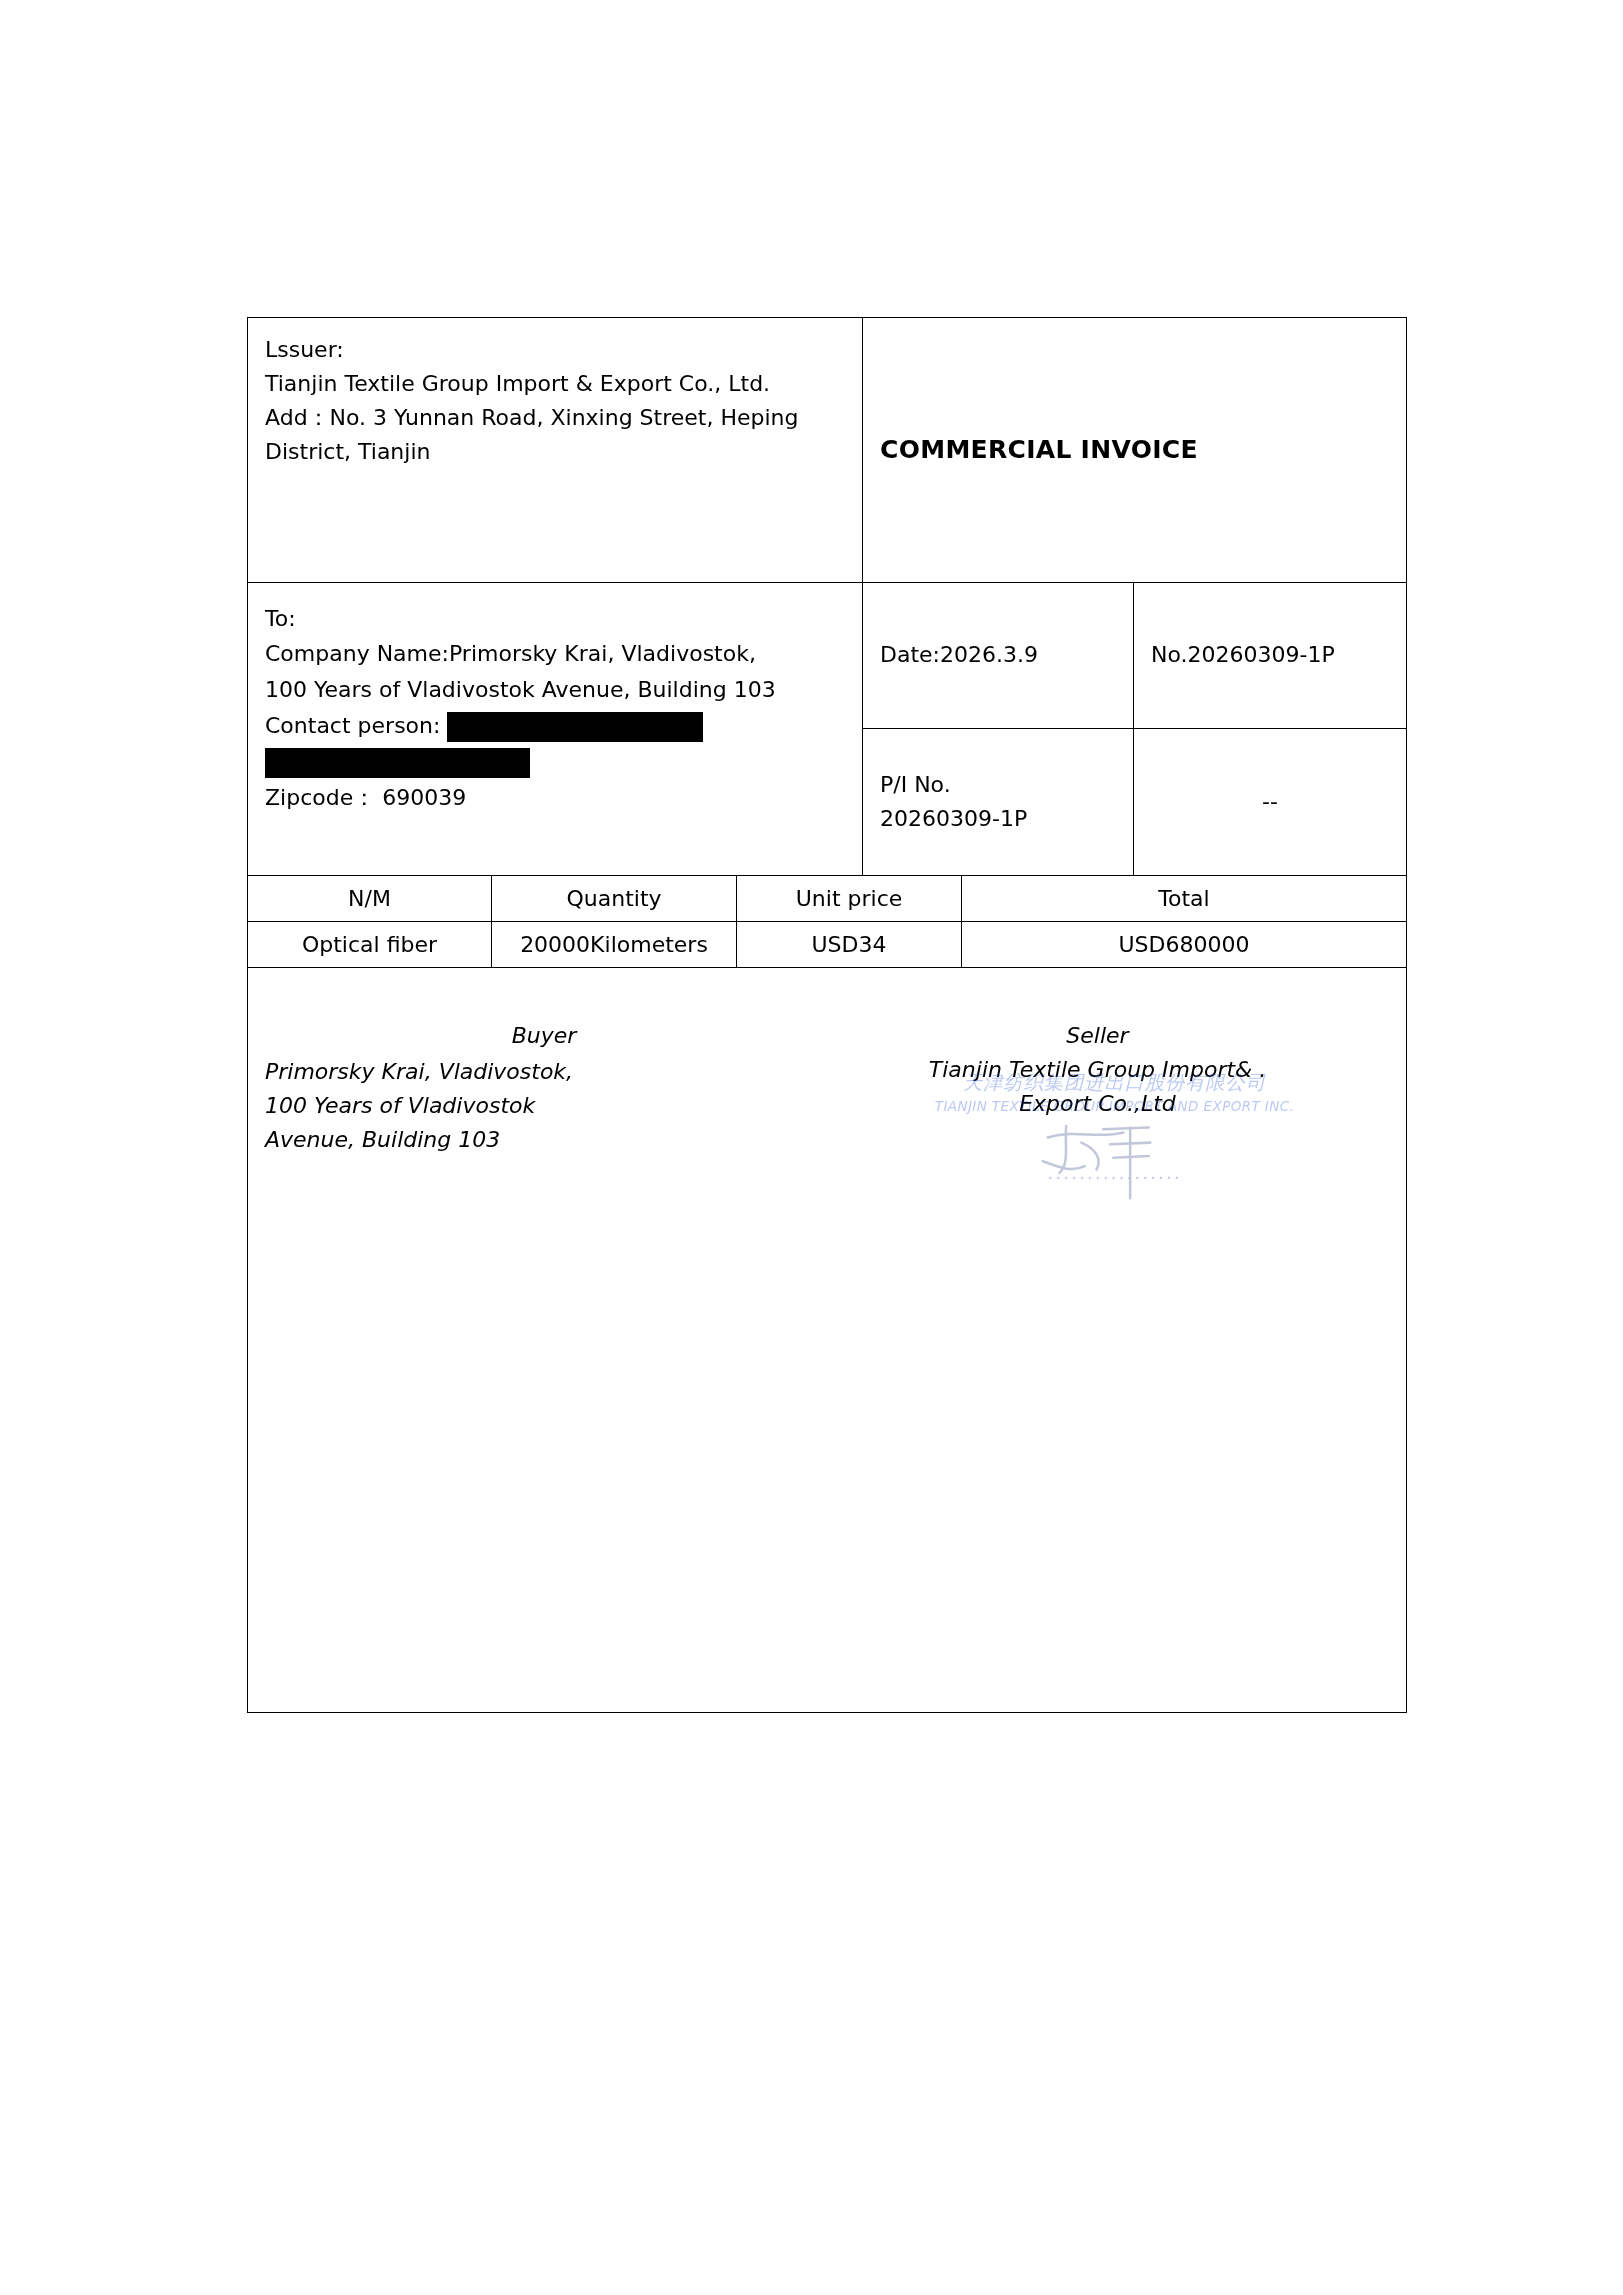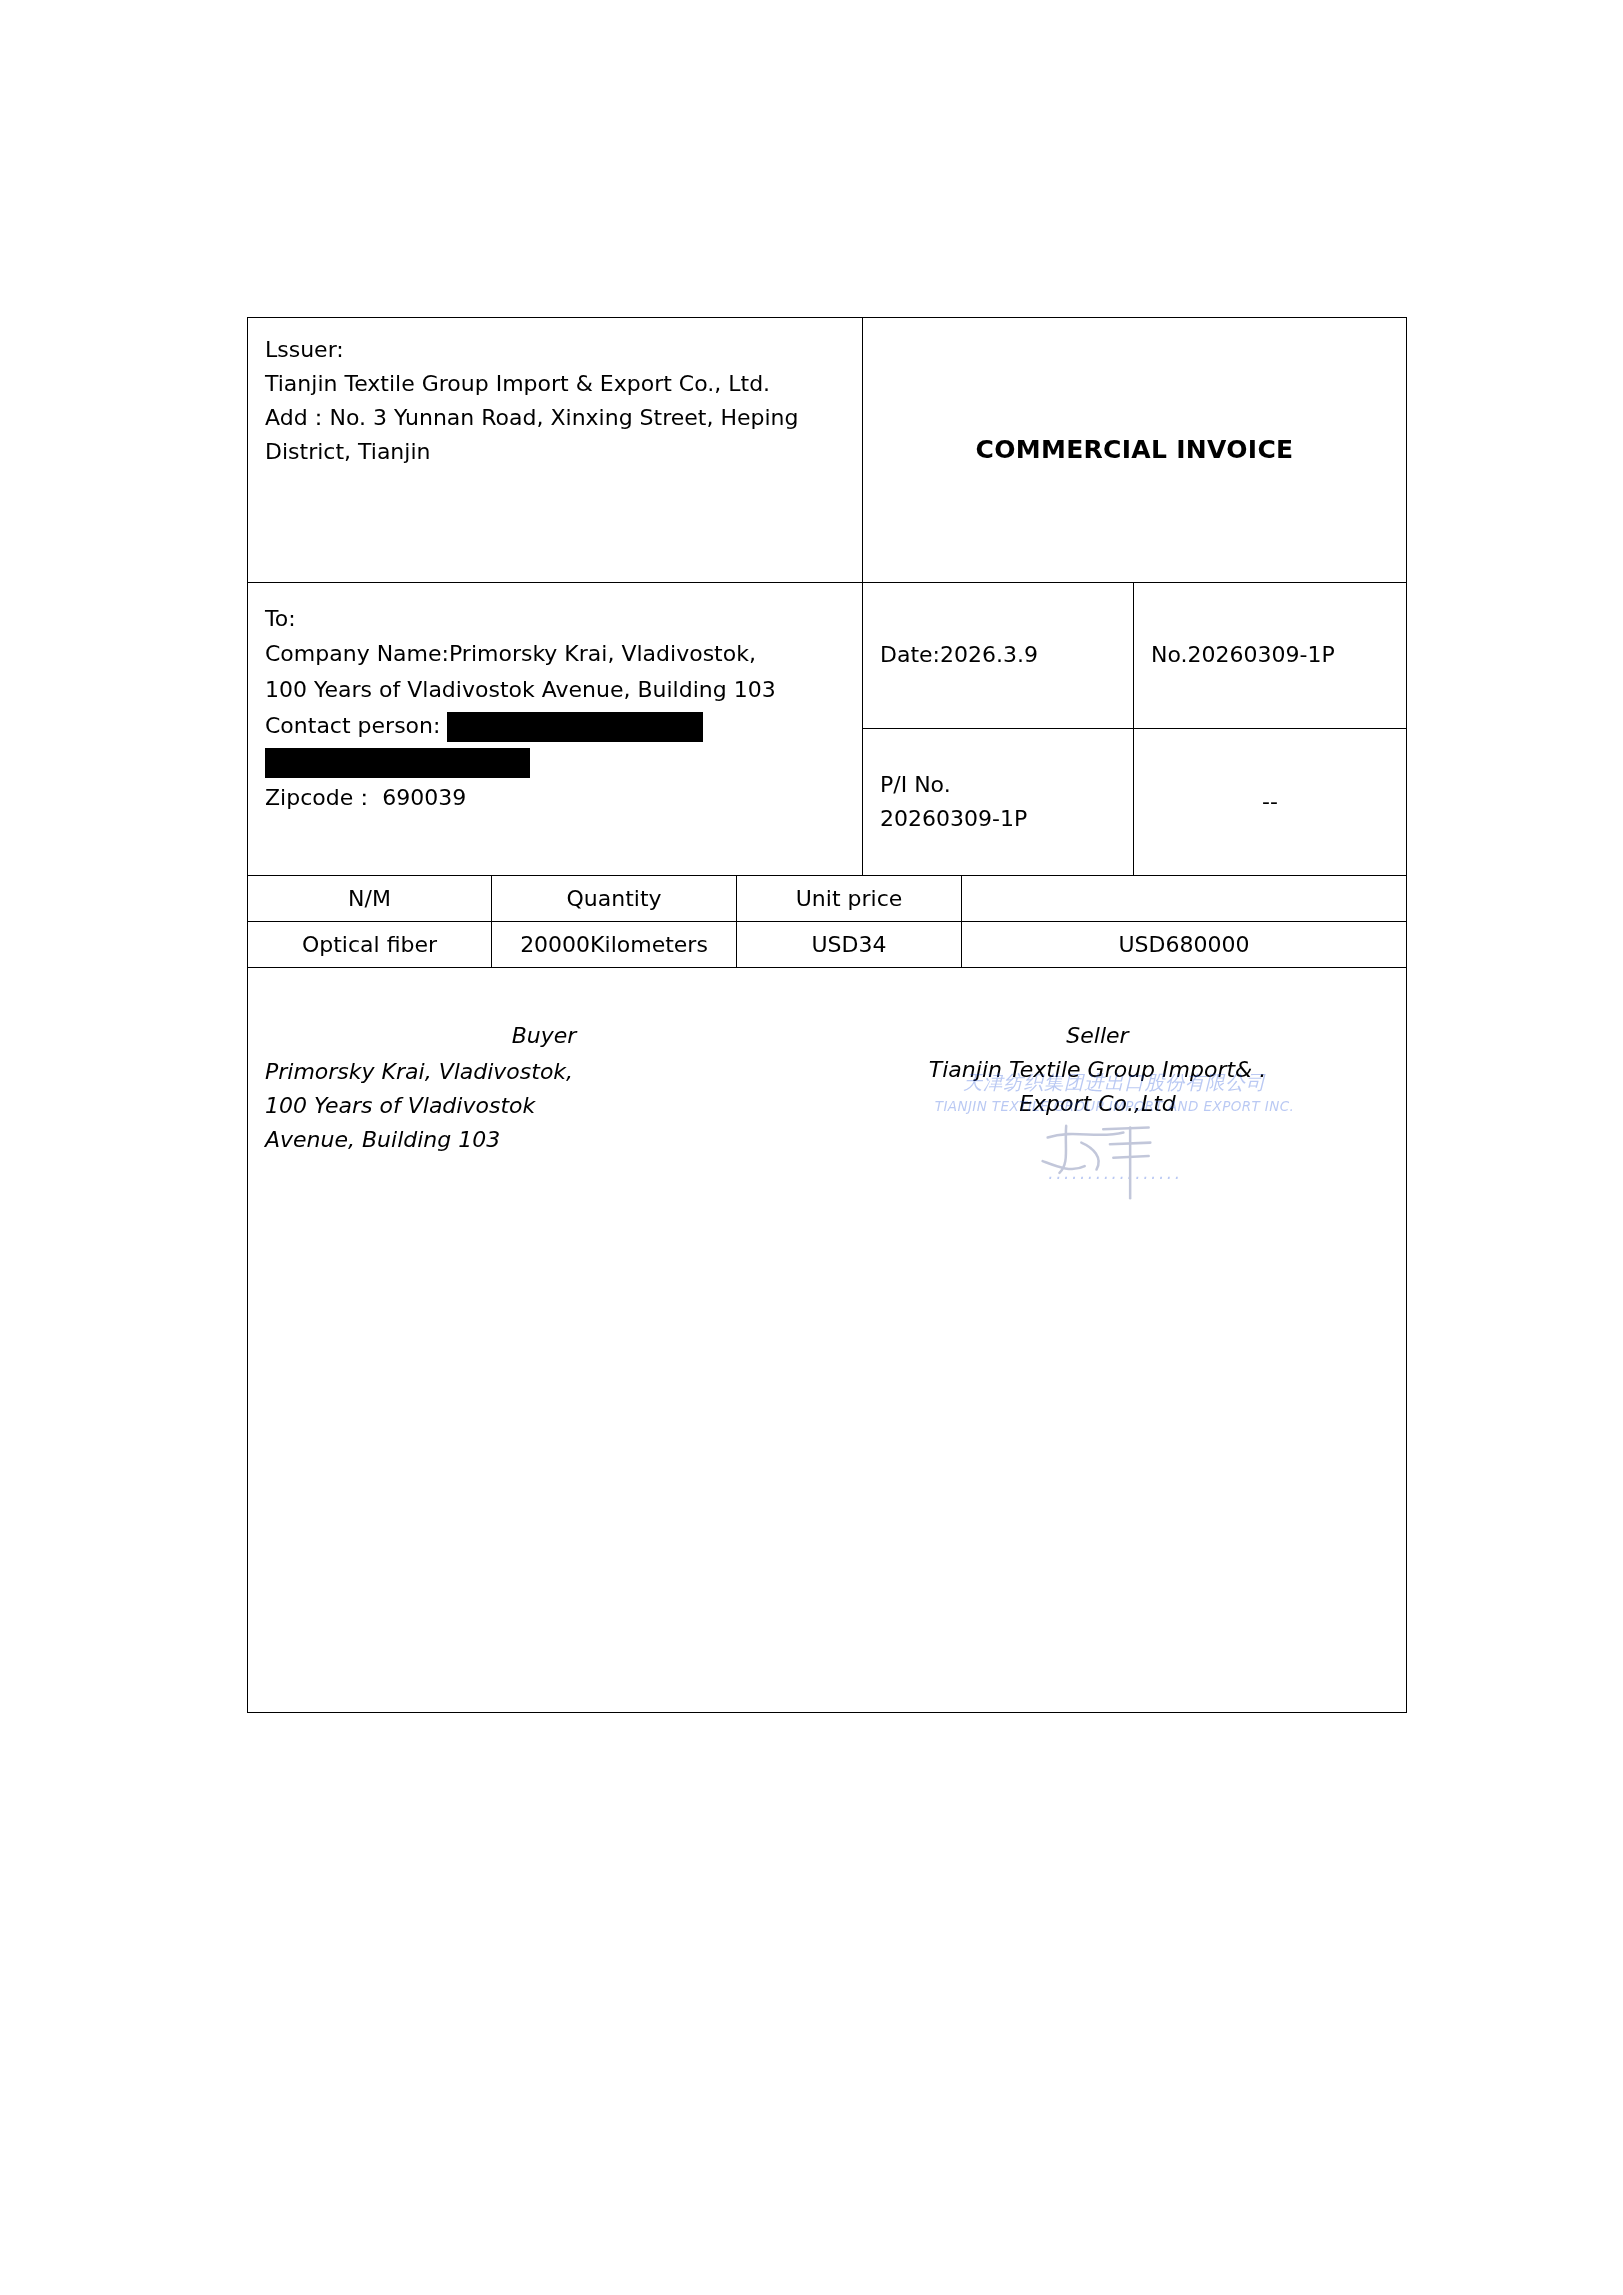--- a/index.html
+++ b/index.html
@@ -57,21 +57,21 @@
     width: 615px;
     min-height: 264px;
   }
   .issuer-cell div {
     white-space: nowrap;
   }
   .title-cell {
     flex: 1;
     display: flex;
     align-items: center;
-    justify-content: center;
+    justify-content: flex-start;
     min-height: 264px;
   }
   .title-text {
     font-size: 25px;
     font-weight: bold;
     letter-spacing: 0.3px;
   }
 
   
   .to-cell {
@@ -220,20 +220,21 @@
           </div>
           <div class="cell nocol center-both">--</div>
         </div>
       </div>
     </div>
 
     <div class="row b-b">
       <div class="th b-r col-nm">N/M</div>
       <div class="th b-r col-qty">Quantity</div>
       <div class="th b-r col-unit">Unit price</div>
+      <div class="th col-total">Total</div>
     </div>
 
     <div class="row b-b">
       <div class="td b-r col-nm">Optical fiber</div>
       <div class="td b-r col-qty">20000Kilometers</div>
       <div class="td b-r col-unit">USD34</div>
       <div class="td col-total">USD680000</div>
     </div>
 
     <div class="sign-area">

